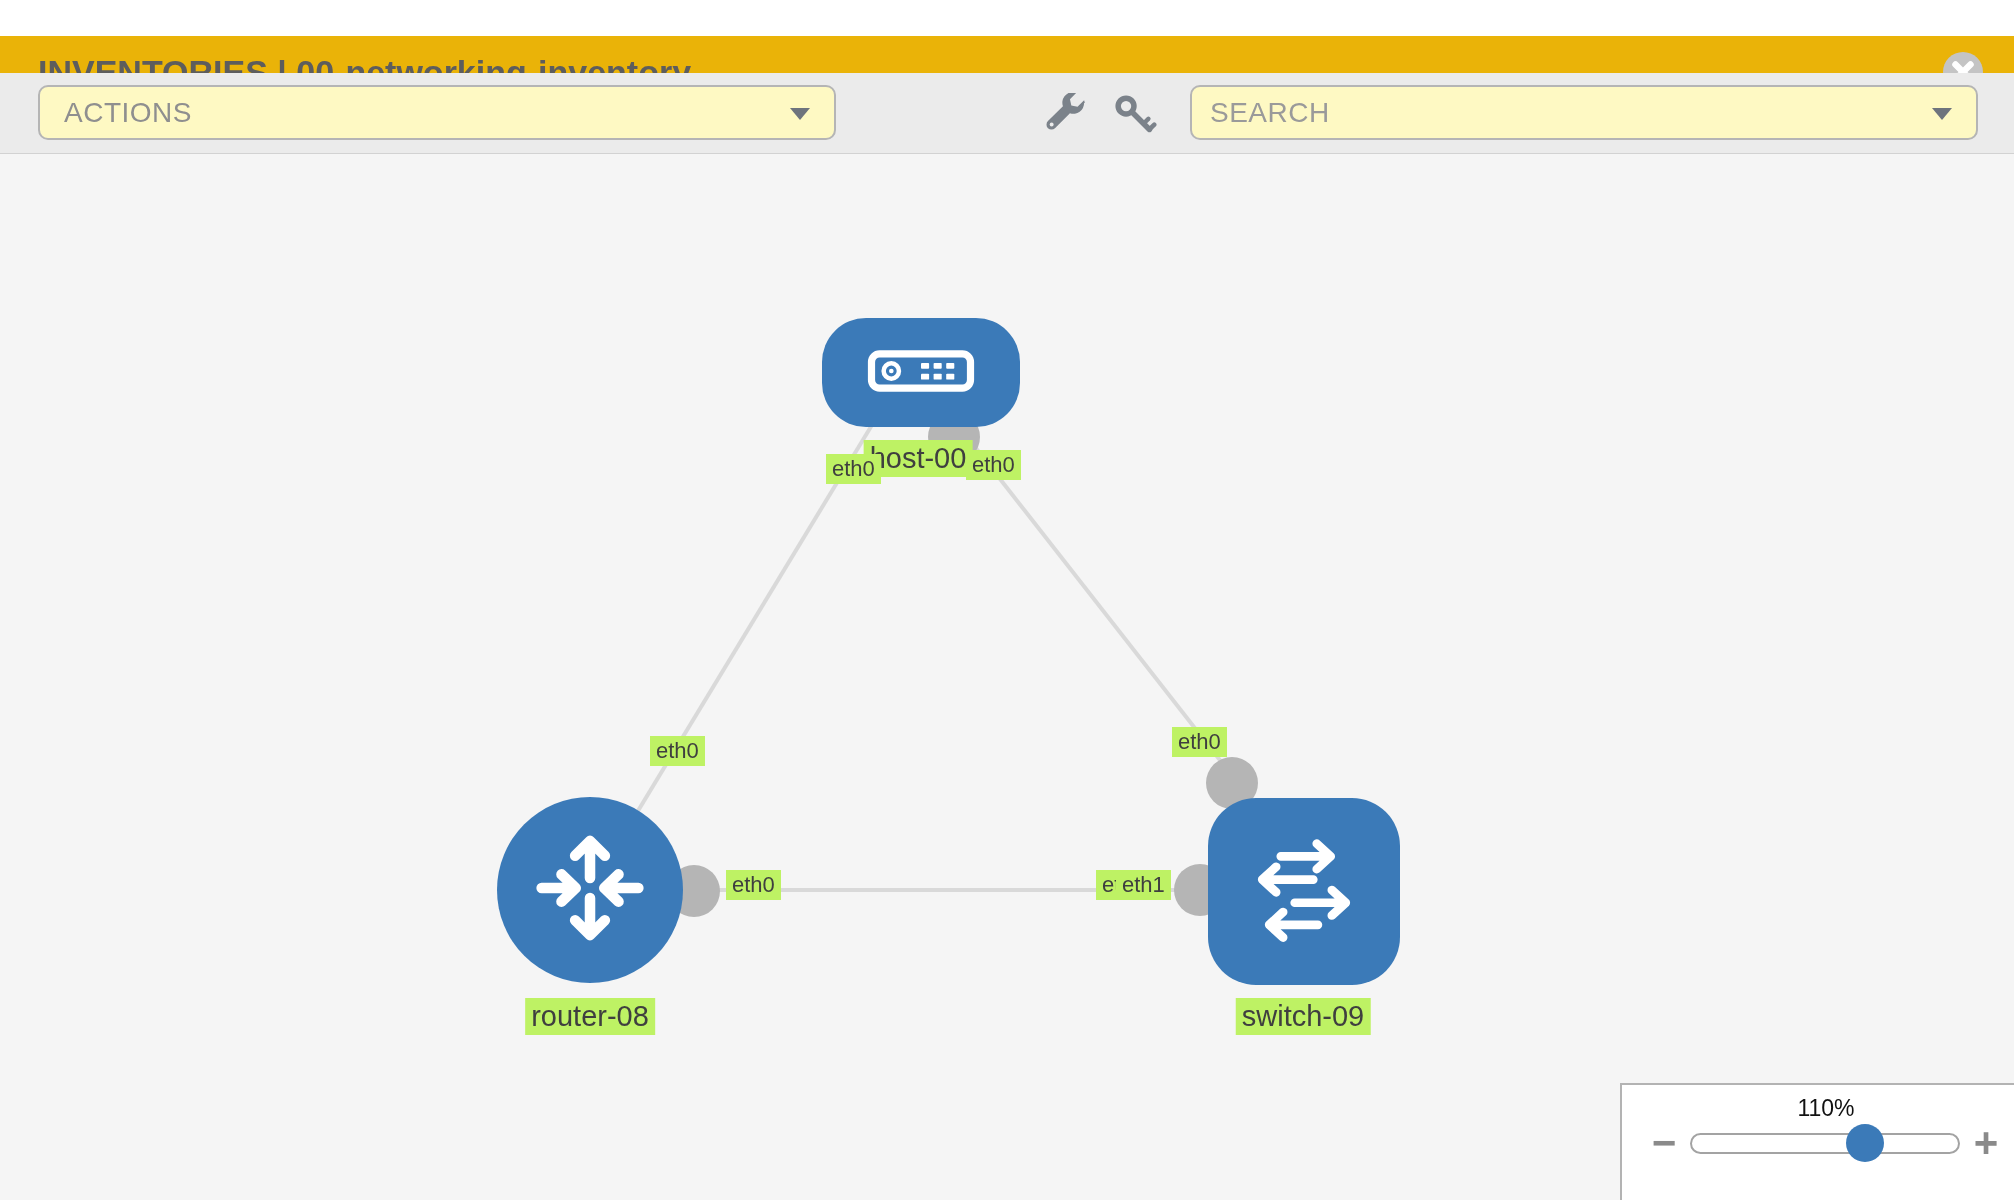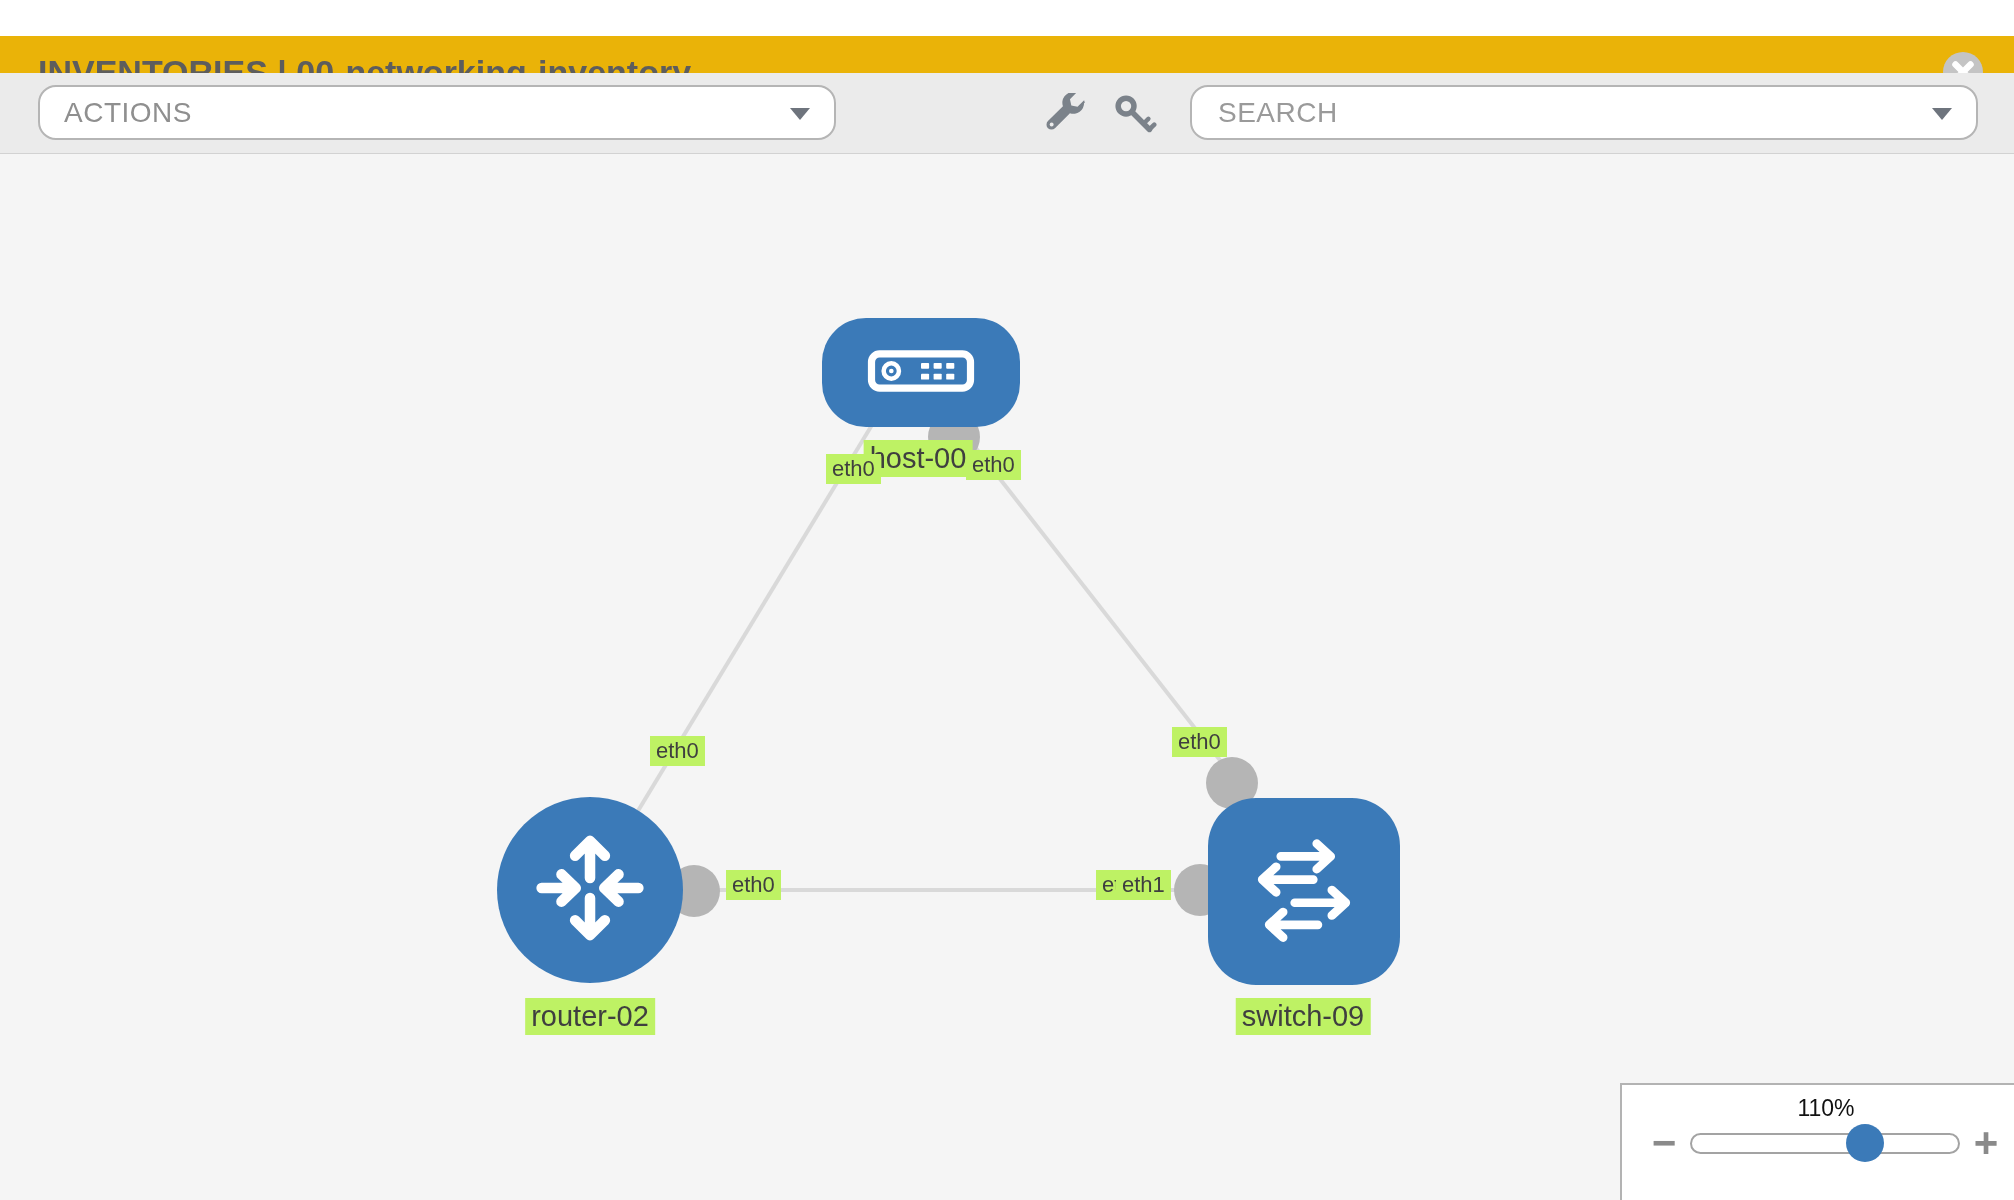--- a/index.html
+++ b/index.html
@@ -25,37 +25,37 @@
     position:absolute;right:30px;top:15px;width:42px;height:42px;border:none;
     background:transparent;padding:0;cursor:pointer;
   }
 
   
   .toolbar{
     position:absolute;left:0;top:73px;width:2014px;height:80px;background:#ebebeb;
     border-bottom:1px solid #d2d2d2;
   }
   .select-box{
-    position:absolute;top:12px;height:55px;background:#ffffff;
-    border:2px solid #b5b5b5;border-radius:18px;box-sizing:border-box;
+    position:absolute;top:12px;height:55px;background:#fef9c3;
+    border:2px solid #b5b5b5;border-radius:10px;box-sizing:border-box;
     display:flex;align-items:center;cursor:pointer;
   }
   .select-box.actions{left:38px;width:798px;}
   .select-box.search{left:1190px;width:788px;}
   .select-label{
     font-size:28px;color:#8f8f8f;padding-left:24px;letter-spacing:0.5px;
   }
   .caret{
     position:absolute;right:24px;top:50%;margin-top:-5px;width:0;height:0;
     border-left:10px solid transparent;border-right:10px solid transparent;
     border-top:12px solid #6e747d;
   }
   .search-input{
     border:none;outline:none;background:transparent;width:700px;height:48px;
-    margin-left:24px;font-size:28px;color:#555;
+    margin-left:16px;font-size:28px;color:#555;
     font-family:"Liberation Sans","DejaVu Sans",sans-serif;letter-spacing:0.5px;
   }
   .search-input::placeholder{color:#9a9a9a;opacity:1;}
   .tool-btn{
     position:absolute;top:20px;width:46px;height:46px;border:none;background:transparent;
     padding:0;cursor:pointer;
   }
   .tool-btn.wrench{left:1042px;}
   .tool-btn.key{left:1112px;}
 
@@ -220,21 +220,21 @@
           <path d="M30 21 L72 21 M61 10 L73 21 L61 32"></path>
           <path d="M58 41 L15 41 M26 30 L14 41 L26 52"></path>
           <path d="M42 61 L85 61 M74 50 L86 61 L74 72"></path>
           <path d="M62 80 L21 80 M32 69 L20 80 L32 91"></path>
         </g>
       </svg>
     </span>
   </div>
 
   <div class="lbl name center lbl-host">host-00</div>
-  <div class="lbl name center lbl-router">router-02</div>
+  <div class="lbl name center lbl-router">router-08</div>
   <div class="lbl name center lbl-switch">switch-09</div>
 
   <div class="lbl iface if-host-left">eth0</div>
   <div class="lbl iface if-host-right">eth0</div>
   <div class="lbl iface if-router-top">eth0</div>
   <div class="lbl iface if-switch-top">eth0</div>
   <div class="lbl iface if-router-right">eth0</div>
   <div class="lbl iface if-switch-left-under">eth0</div>
   <div class="lbl iface over if-switch-left">eth1</div>
 </div>

